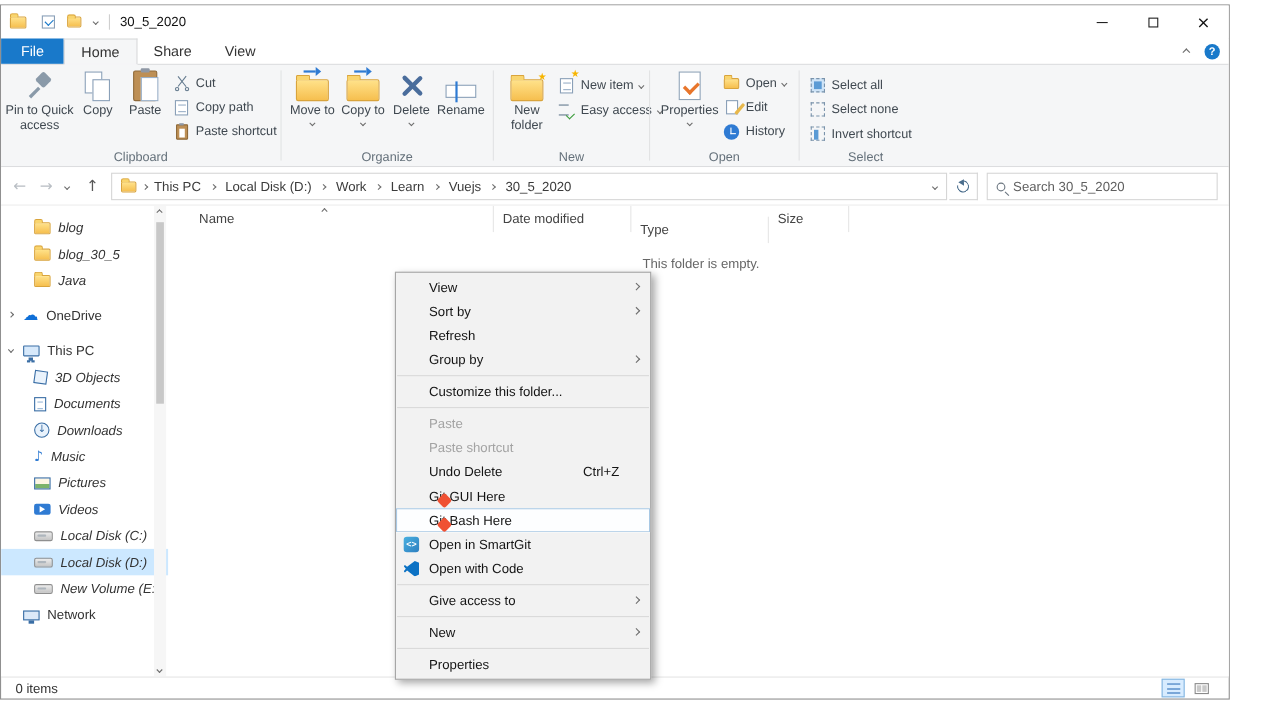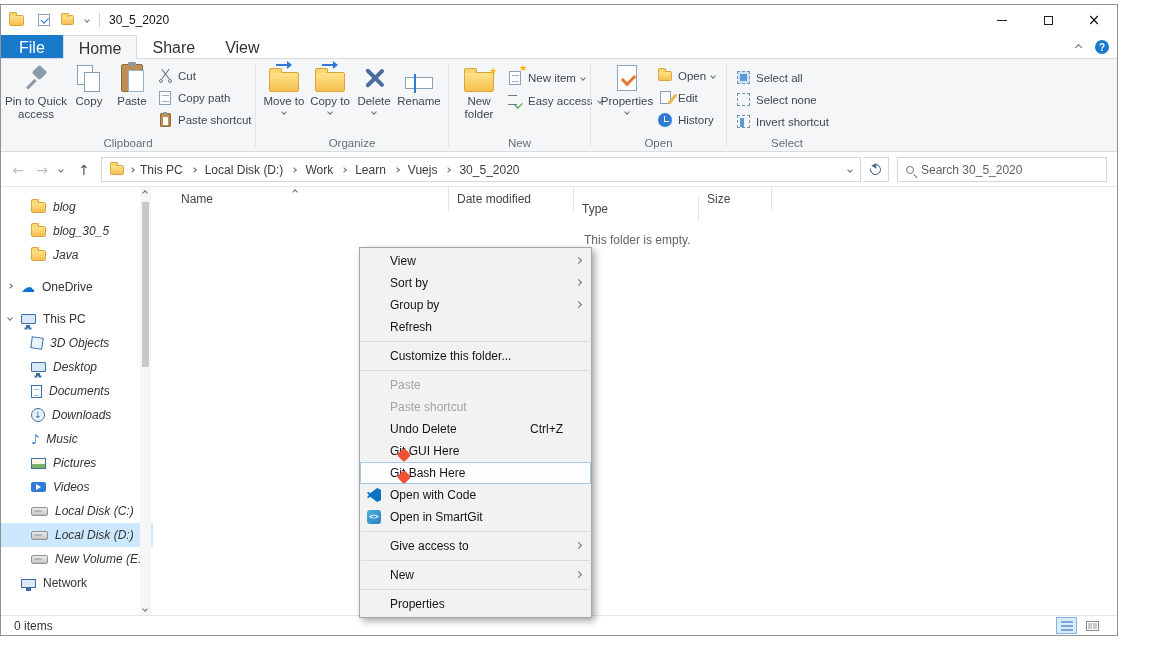--- a/index.html
+++ b/index.html
@@ -26,21 +26,21 @@
 .tb-sep{width:1px;height:14px;background:#cfcfcf;margin:0 9px 0 10px;}
 .tb-title{font-size:12px;color:#111;}
 .win-controls{position:absolute;right:0;top:0;height:30px;display:flex;}
 .win-btn{width:46px;height:30px;display:flex;align-items:center;justify-content:center;color:#111;}
 .wmin-g{width:10px;border-top:1.2px solid #222;}
 .wmax-g{width:9px;height:9px;border:1.2px solid #222;}
 .wclose-g{font-size:15px;line-height:1;font-family:"DejaVu Sans",sans-serif;}
 
 
 .tabrow{position:relative;height:24px;background:#fff;border-bottom:1px solid #dadbdc;display:flex;align-items:stretch;}
-.tab{padding:4px 15px 3px;font-size:16px;color:#333;}
+.tab{padding:4px 15px 3px;font-size:13px;color:#333;}
 .tab-file{background:#1979ca;color:#fff;padding:4px 18px 3px;}
 .tab.active{background:#f5f6f7;border:1px solid #dadbdc;border-bottom:1px solid #f5f6f7;margin-bottom:-1px;}
 .ribbon-ctrl{position:absolute;right:8px;bottom:4px;display:flex;align-items:center;gap:14px;}
 .help-dot{width:14px;height:14px;border-radius:50%;background:#1979ca;color:#fff;font-size:10px;display:flex;align-items:center;justify-content:center;font-weight:bold;}
 
 
 .ribbon{position:relative;height:93px;background:#f5f6f7;border-bottom:1px solid #dadbdc;}
 .rgroup{position:absolute;top:0;height:100%;}
 .glabel{position:absolute;bottom:2px;left:0;width:100%;text-align:center;font-size:11.5px;color:#64707a;}
 .gsep{position:absolute;top:5px;bottom:5px;width:1px;background:#e2e3e4;}
@@ -438,24 +438,20 @@
       <div class="side-item lvl1 gap">
           <span class="cv d tiny expander"></span>
           <span class="ic-mon"></span>
           <span>This PC</span>
         </div>
       <div class="side-item lvl2">
           <span class="ic-cube"></span>
           <span>3D Objects</span>
         </div>
       <div class="side-item lvl2">
-          <span class="ic-mon"></span>
-          <span>Desktop</span>
-        </div>
-      <div class="side-item lvl2">
           <span class="ic-doc"></span>
           <span>Documents</span>
         </div>
       <div class="side-item lvl2">
           <span class="ic-dl">↓</span>
           <span>Downloads</span>
         </div>
       <div class="side-item lvl2">
           <span class="glyph ic-music">♪</span>
           <span>Music</span>
@@ -519,32 +515,32 @@
         </div>
       <div class="vb">
           <span class="vb-thumb"></span>
         </div>
     </div>
   </div>
 
   <div class="ctxmenu">
     <div class="cm-item"><span>View</span><span class="cv r cm-sub"></span></div>
     <div class="cm-item"><span>Sort by</span><span class="cv r cm-sub"></span></div>
+    <div class="cm-item"><span>Refresh</span></div>
     <div class="cm-item"><span>Group by</span><span class="cv r cm-sub"></span></div>
-    <div class="cm-item"><span>Refresh</span></div>
     <div class="cm-sep"></div>
     <div class="cm-item"><span>Customize this folder...</span></div>
     <div class="cm-sep"></div>
     <div class="cm-item disabled"><span>Paste</span></div>
     <div class="cm-item disabled"><span>Paste shortcut</span></div>
     <div class="cm-item"><span>Undo Delete</span><span class="cm-sc">Ctrl+Z</span></div>
     <div class="cm-item"><span class="cm-ico ico-git"></span><span>Git GUI Here</span></div>
     <div class="cm-item hl"><span class="cm-ico ico-git"></span><span>Git Bash Here</span></div>
+    <div class="cm-item"><span class="cm-ico ico-sg"></span><span>Open in SmartGit</span></div>
     <div class="cm-item"><span class="cm-ico ico-code"></span><span>Open with Code</span></div>
-    <div class="cm-item"><span class="cm-ico ico-sg"></span><span>Open in SmartGit</span></div>
     <div class="cm-sep"></div>
     <div class="cm-item"><span>Give access to</span><span class="cv r cm-sub"></span></div>
     <div class="cm-sep"></div>
     <div class="cm-item"><span>New</span><span class="cv r cm-sub"></span></div>
     <div class="cm-sep"></div>
     <div class="cm-item"><span>Properties</span></div>
   </div>
 
 </div>
 

